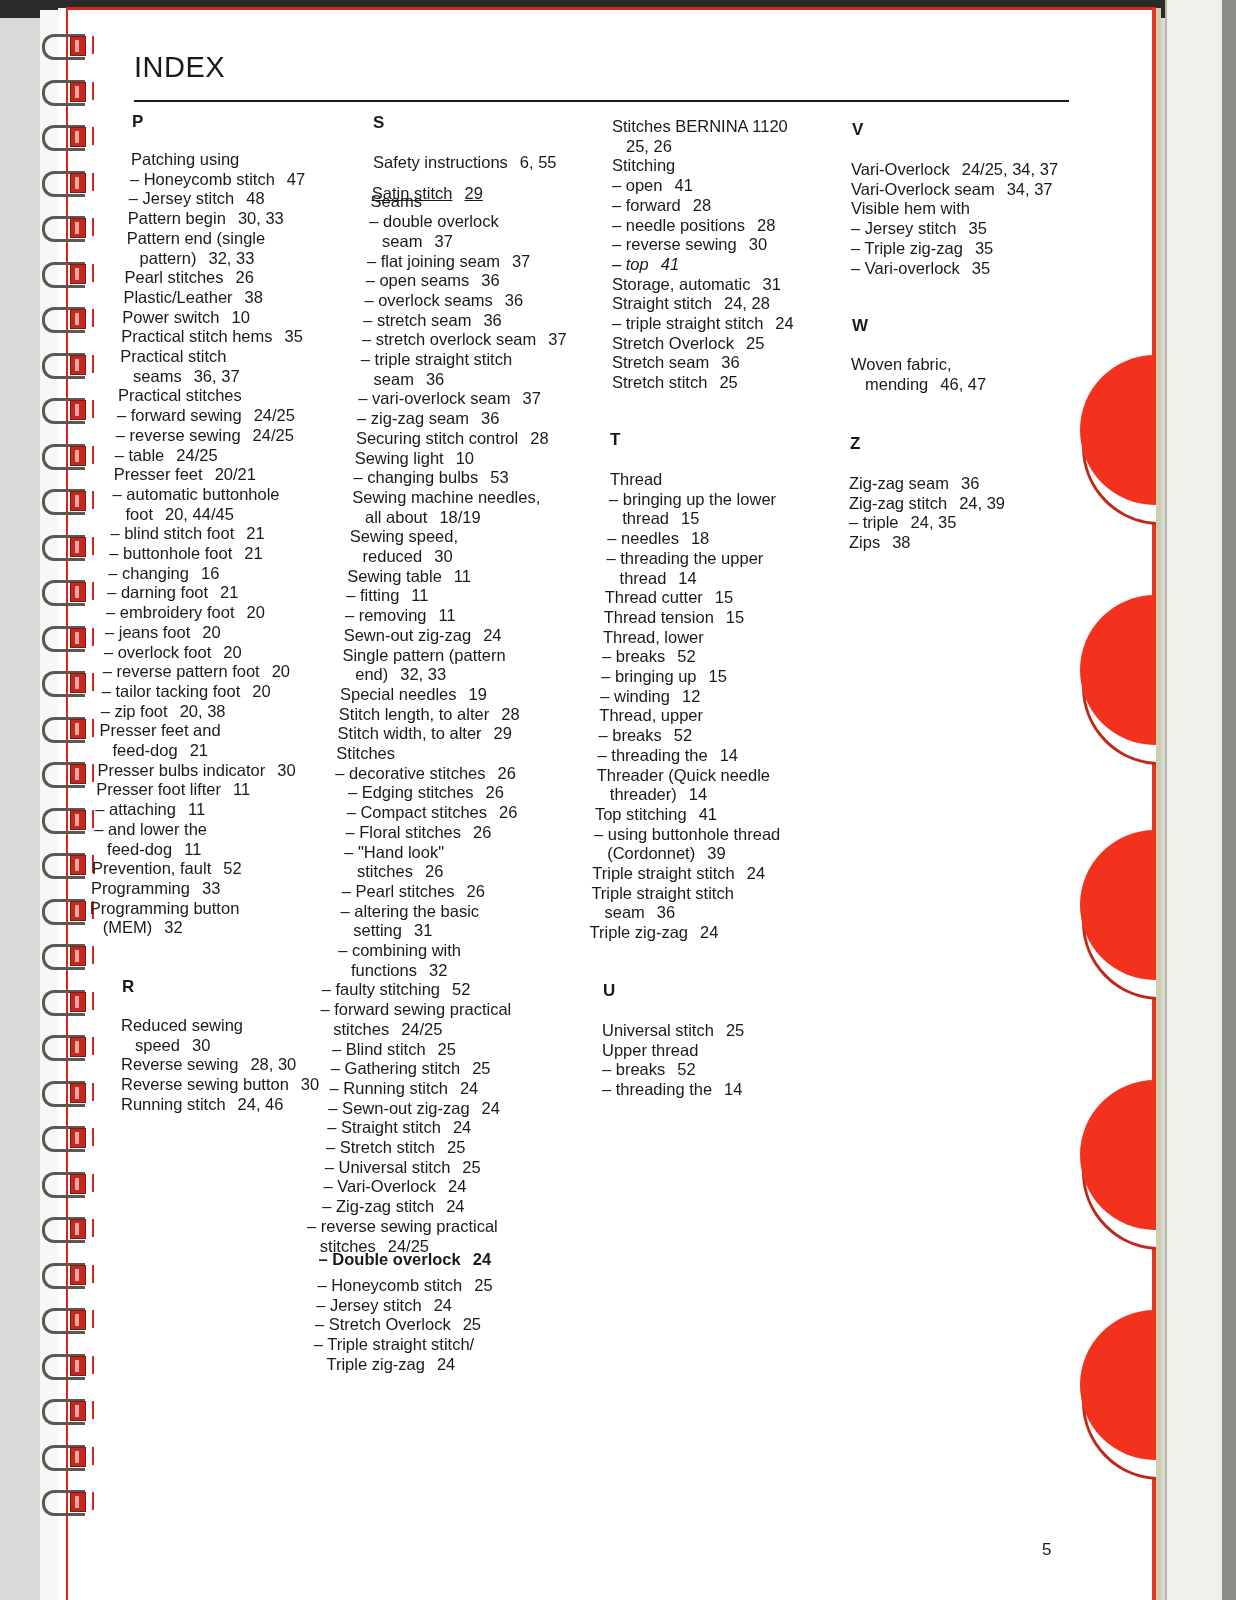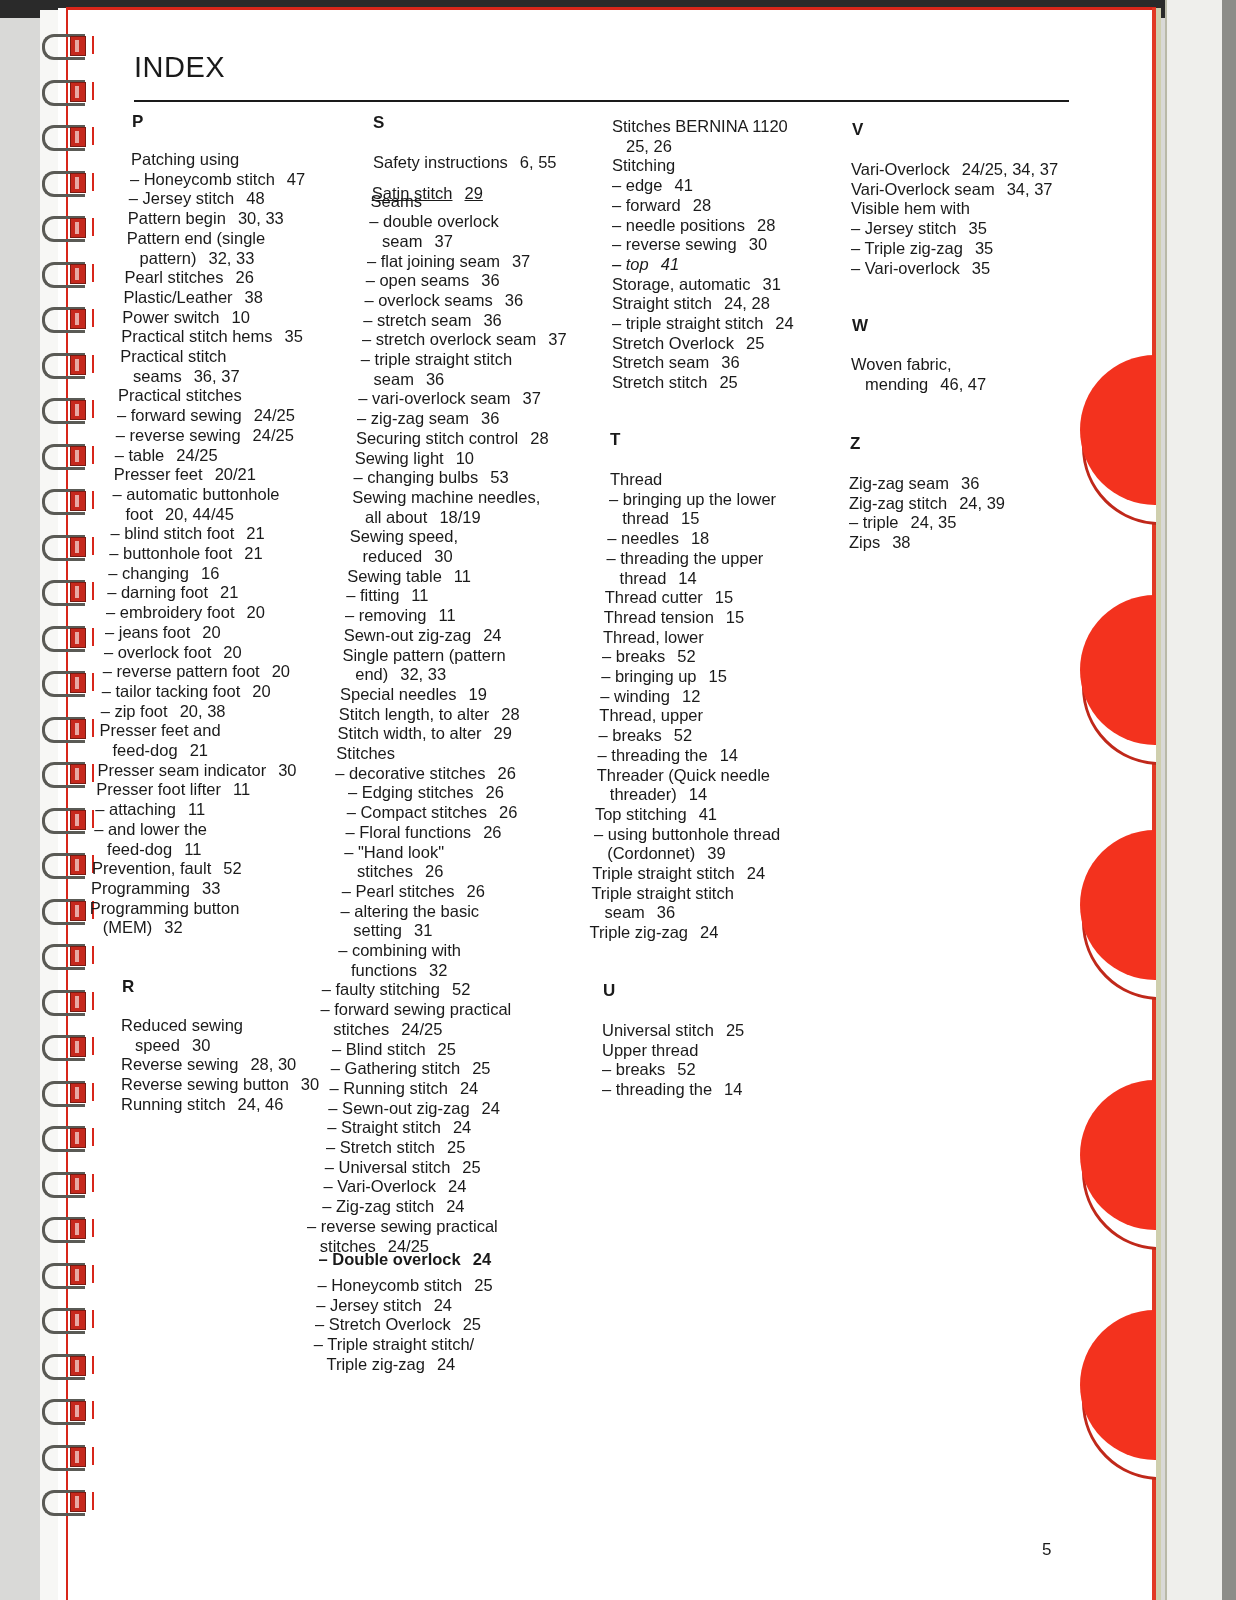--- a/index.html
+++ b/index.html
@@ -265,21 +265,21 @@
       <div class="line" style="left: 108.246px; top: 563.7px;"><span>– changing</span><span class="pg">16</span></div>
       <div class="line" style="left: 107.163px; top: 583.4px;"><span>– darning foot</span><span class="pg">21</span></div>
       <div class="line" style="left: 106.079px; top: 603.1px;"><span>– embroidery foot</span><span class="pg">20</span></div>
       <div class="line" style="left: 104.996px; top: 622.8px;"><span>– jeans foot</span><span class="pg">20</span></div>
       <div class="line" style="left: 103.912px; top: 642.5px;"><span>– overlock foot</span><span class="pg">20</span></div>
       <div class="line" style="left: 102.829px; top: 662.2px;"><span>– reverse pattern foot</span><span class="pg">20</span></div>
       <div class="line" style="left: 101.746px; top: 681.9px;"><span>– tailor tacking foot</span><span class="pg">20</span></div>
       <div class="line" style="left: 100.662px; top: 701.6px;"><span>– zip foot</span><span class="pg">20, 38</span></div>
       <div class="line" style="left: 99.5785px; top: 721.3px;"><span>Presser feet and</span></div>
       <div class="line" style="left: 112.495px; top: 741px;"><span>feed-dog</span><span class="pg">21</span></div>
-      <div class="line" style="left: 97.4115px; top: 760.7px;"><span>Presser seam indicator</span><span class="pg">30</span></div>
+      <div class="line" style="left: 97.4115px; top: 760.7px;"><span>Presser bulbs indicator</span><span class="pg">30</span></div>
       <div class="line" style="left: 96.328px; top: 780.4px;"><span>Presser foot lifter</span><span class="pg">11</span></div>
       <div class="line" style="left: 95.2445px; top: 800.1px;"><span>– attaching</span><span class="pg">11</span></div>
       <div class="line" style="left: 94.161px; top: 819.8px;"><span>– and lower the</span></div>
       <div class="line" style="left: 107.078px; top: 839.5px;"><span>feed-dog</span><span class="pg">11</span></div>
       <div class="line" style="left: 91.994px; top: 859.2px;"><span>Prevention, fault</span><span class="pg">52</span></div>
       <div class="line" style="left: 90.9105px; top: 878.9px;"><span>Programming</span><span class="pg">33</span></div>
       <div class="line" style="left: 89.827px; top: 898.6px;"><span>Programming button</span></div>
       <div class="line" style="left: 102.743px; top: 918.3px;"><span>(MEM)</span><span class="pg">32</span></div>
     </div>
   <div class="letter" style="left:122px;top:977px;">R</div>
@@ -322,21 +322,21 @@
       <div class="line" style="left: 343.686px; top: 625.8px;"><span>Sewn-out zig-zag</span><span class="pg">24</span></div>
       <div class="line" style="left: 342.465px; top: 645.5px;"><span>Single pattern (pattern</span></div>
       <div class="line" style="left: 355.244px; top: 665.2px;"><span>end)</span><span class="pg">32, 33</span></div>
       <div class="line" style="left: 340.022px; top: 684.9px;"><span>Special needles</span><span class="pg">19</span></div>
       <div class="line" style="left: 338.801px; top: 704.6px;"><span>Stitch length, to alter</span><span class="pg">28</span></div>
       <div class="line" style="left: 337.579px; top: 724.3px;"><span>Stitch width, to alter</span><span class="pg">29</span></div>
       <div class="line" style="left: 336.358px; top: 744px;"><span>Stitches</span></div>
       <div class="line" style="left: 335.137px; top: 763.7px;"><span>– decorative stitches</span><span class="pg">26</span></div>
       <div class="line" style="left: 347.915px; top: 783.4px;"><span>– Edging stitches</span><span class="pg">26</span></div>
       <div class="line" style="left: 346.694px; top: 803.1px;"><span>– Compact stitches</span><span class="pg">26</span></div>
-      <div class="line" style="left: 345.472px; top: 822.8px;"><span>– Floral functions</span><span class="pg">26</span></div>
+      <div class="line" style="left: 345.472px; top: 822.8px;"><span>– Floral stitches</span><span class="pg">26</span></div>
       <div class="line" style="left: 344.251px; top: 842.5px;"><span>– "Hand look"</span></div>
       <div class="line" style="left: 357.03px; top: 862.2px;"><span>stitches</span><span class="pg">26</span></div>
       <div class="line" style="left: 341.808px; top: 881.9px;"><span>– Pearl stitches</span><span class="pg">26</span></div>
       <div class="line" style="left: 340.587px; top: 901.6px;"><span>– altering the basic</span></div>
       <div class="line" style="left: 353.365px; top: 921.3px;"><span>setting</span><span class="pg">31</span></div>
       <div class="line" style="left: 338.144px; top: 941px;"><span>– combining with</span></div>
       <div class="line" style="left: 350.923px; top: 960.7px;"><span>functions</span><span class="pg">32</span></div>
       <div class="line" style="left: 321.701px; top: 980.4px;"><span>– faulty stitching</span><span class="pg">52</span></div>
       <div class="line" style="left: 320.48px; top: 1000.1px;"><span>– forward sewing practical</span></div>
       <div class="line" style="left: 333.258px; top: 1019.8px;"><span>stitches</span><span class="pg">24/25</span></div>
@@ -358,21 +358,21 @@
       <div class="line" style="left: 313.716px; top: 1335px;"><span>– Triple straight stitch/</span></div>
       <div class="line" style="left: 326.495px; top: 1354.7px;"><span>Triple zig-zag</span><span class="pg">24</span></div>
     </div>
 </div>
 
 <div>
   <div class="col">
       <div class="line" style="left: 612px; top: 117px;"><span>Stitches BERNINA 1120</span></div>
       <div class="line" style="left: 626px; top: 136.7px;"><span>25, 26</span></div>
       <div class="line" style="left: 612px; top: 156.4px;"><span>Stitching</span></div>
-      <div class="line" style="left: 612px; top: 176.1px;"><span>– edge</span><span class="pg">41</span></div>
+      <div class="line" style="left: 612px; top: 176.1px;"><span>– open</span><span class="pg">41</span></div>
       <div class="line" style="left: 612px; top: 195.8px;"><span>– forward</span><span class="pg">28</span></div>
       <div class="line" style="left: 612px; top: 215.5px;"><span>– needle positions</span><span class="pg">28</span></div>
       <div class="line" style="left: 612px; top: 235.2px;"><span>– reverse sewing</span><span class="pg">30</span></div>
       <div class="line" style="left: 612px; top: 254.9px; font-style: italic;"><span>– top</span><span class="pg">41</span></div>
       <div class="line" style="left: 612px; top: 274.6px;"><span>Storage, automatic</span><span class="pg">31</span></div>
       <div class="line" style="left: 612px; top: 294.3px;"><span>Straight stitch</span><span class="pg">24, 28</span></div>
       <div class="line" style="left: 612px; top: 314px; text-align: center;"><span>– triple straight stitch</span><span class="pg">24</span></div>
       <div class="line" style="left: 612px; top: 333.7px;"><span>Stretch Overlock</span><span class="pg">25</span></div>
       <div class="line" style="left: 612px; top: 353.4px;"><span>Stretch seam</span><span class="pg">36</span></div>
       <div class="line" style="left: 612px; top: 373.1px;"><span>Stretch stitch</span><span class="pg">25</span></div>

